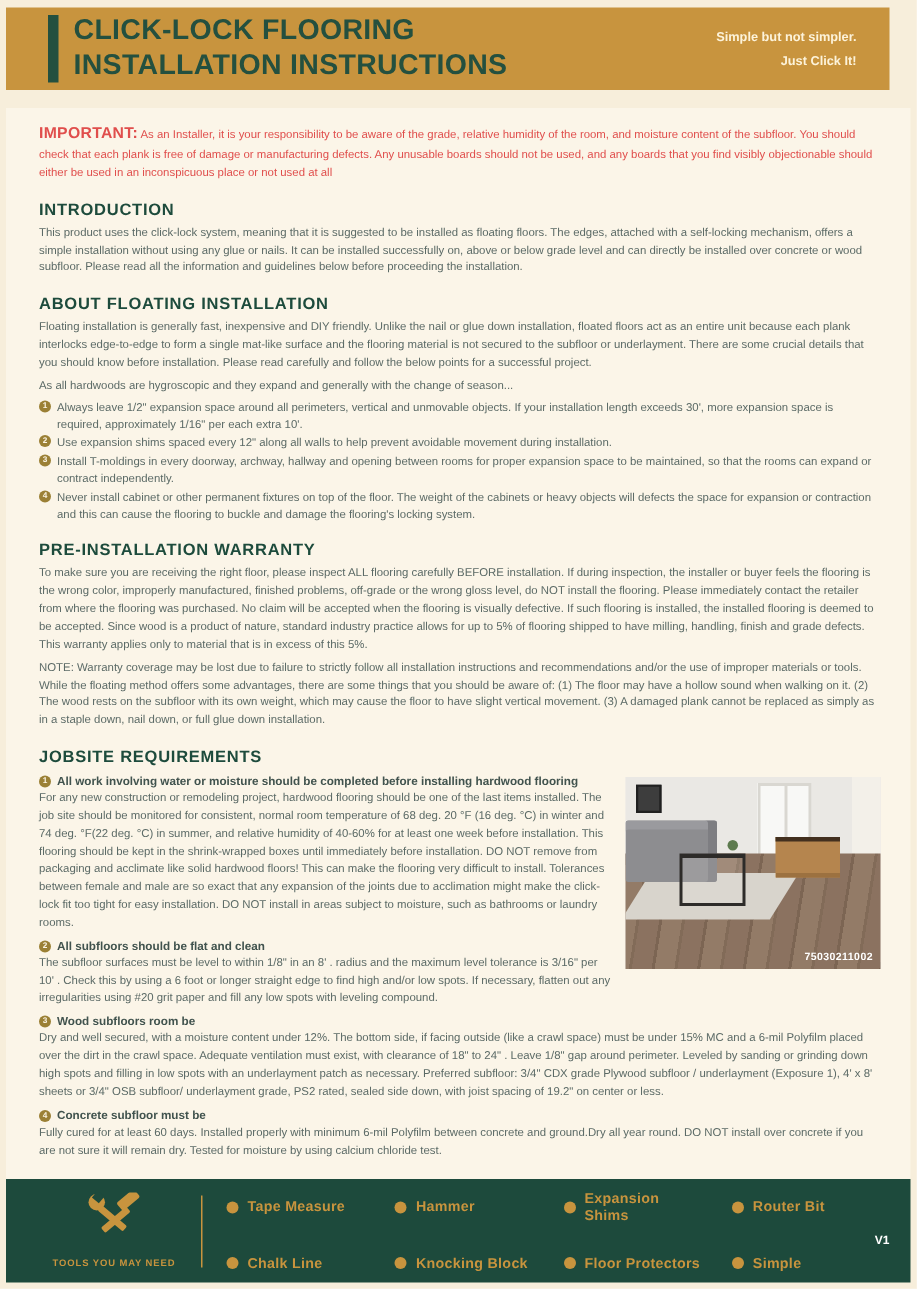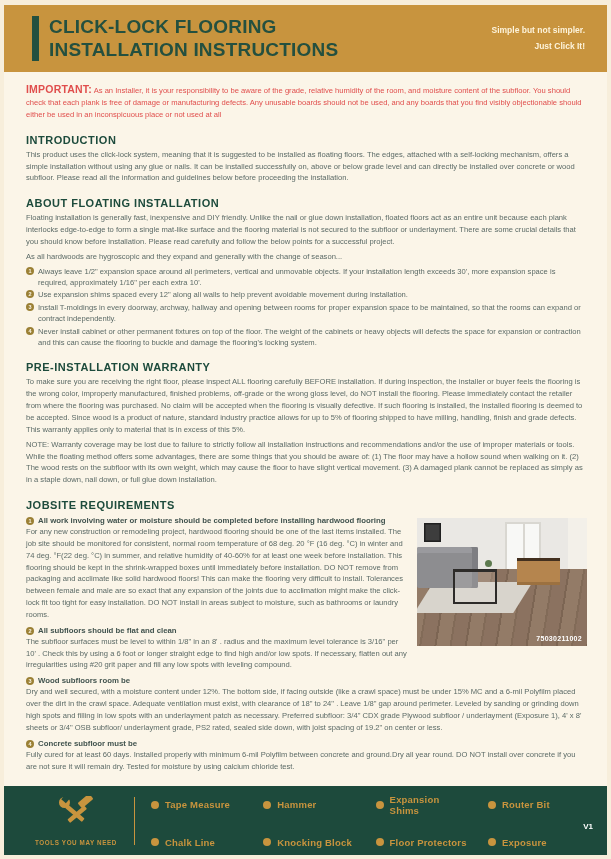--- a/index.html
+++ b/index.html
@@ -6,21 +6,21 @@
   body{
     width:611px;height:859px;
     background:#f7eedb;
     font-family:"Liberation Sans","DejaVu Sans",sans-serif;
     position:relative;overflow:hidden;
   }
   .page{position:absolute;inset:0;}
 
   
   .header{
-    position:absolute;top:5px;left:4px;right:4px;height:67px;
+    position:absolute;top:5px;left:4px;right:18px;height:55px;
     background:#c8943e;
     display:flex;justify-content:space-between;align-items:center;
     padding:0 22px 0 28px;box-sizing:border-box;
   }
   .title-block{display:flex;align-items:stretch;}
   .accent-bar{width:7px;background:#24503f;margin-right:10px;}
   .title{
     font-size:19px;font-weight:bold;color:#24503f;
     line-height:1.16;letter-spacing:.2px;margin:0;
   }
@@ -255,19 +255,19 @@
       <div class="tool">
           <span class="dot"></span>
           <span class="lbl">Floor Protectors</span>
         </div>
       <div class="tool">
           <span class="dot"></span>
           <span class="lbl">Router Bit</span>
         </div>
       <div class="tool">
           <span class="dot"></span>
-          <span class="lbl">Exposure</span>
+          <span class="lbl">Simple</span>
         </div>
     </div>
     <div class="version">V1</div>
   </footer>
 
 </div>
 
 </body></html>

